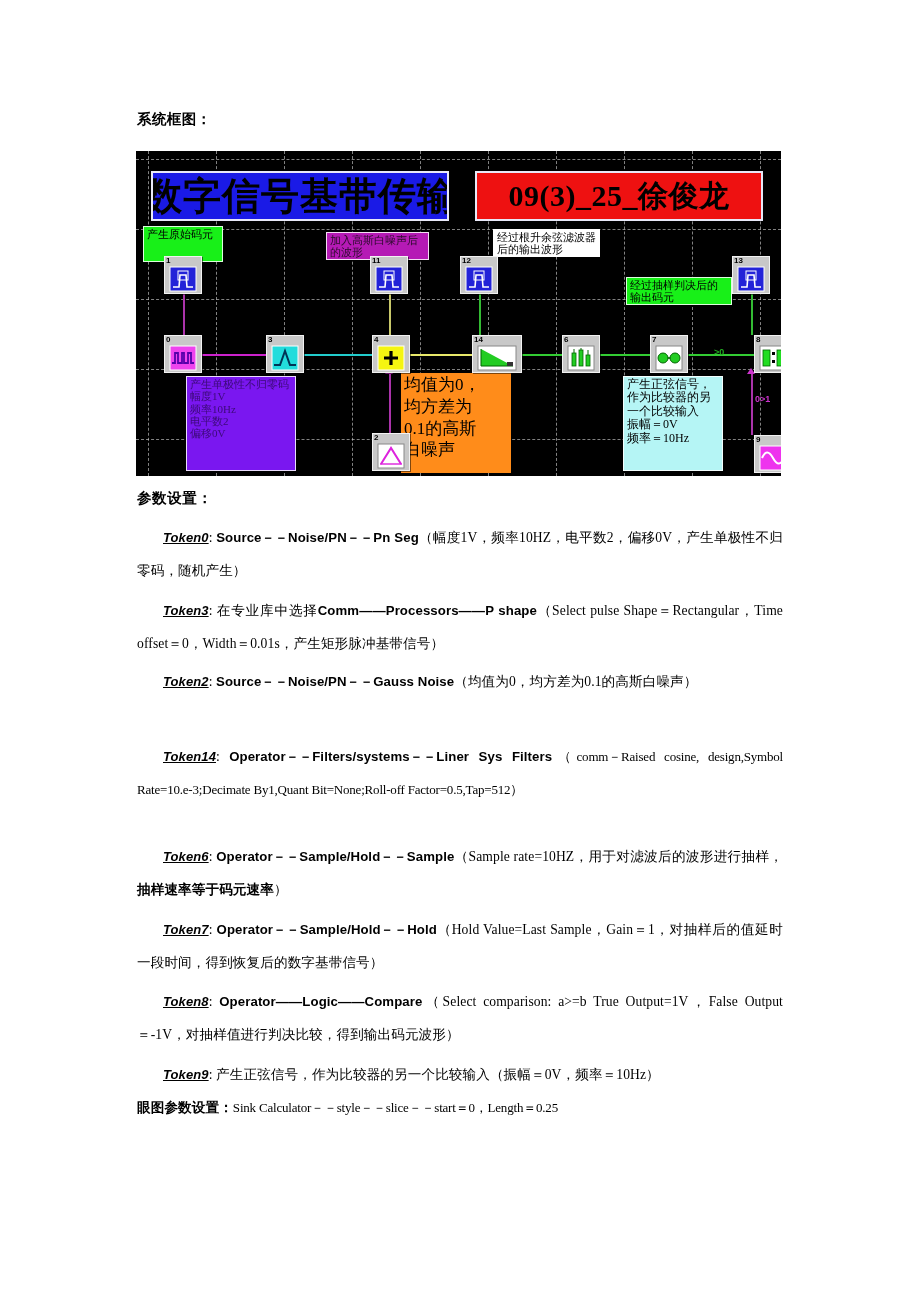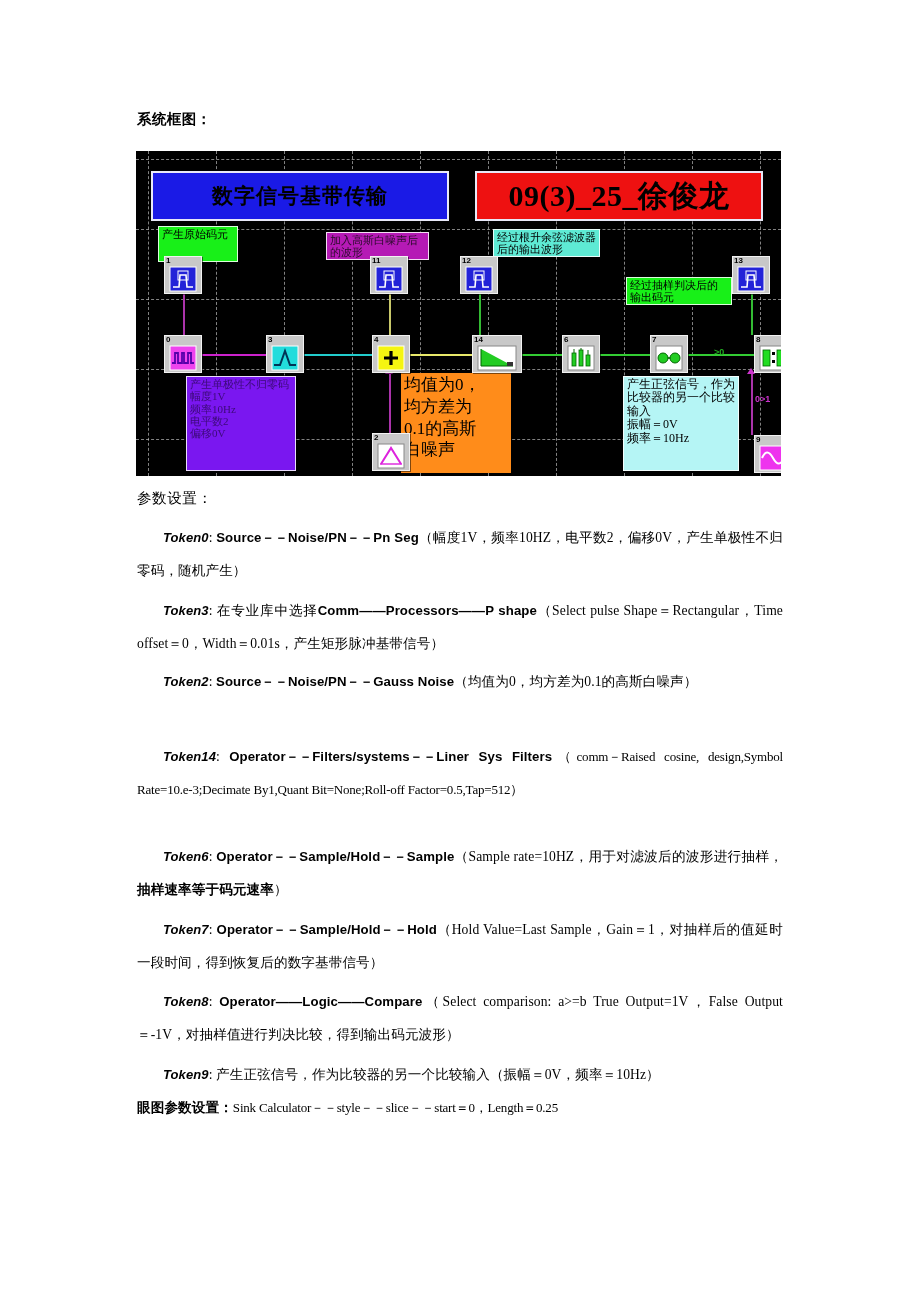--- a/index.html
+++ b/index.html
@@ -31,40 +31,41 @@
     font-size: 14.5px;
     font-weight: 600;
     letter-spacing: 0.4px;
   }
 
   .sec-title {
     position: absolute;
     left: 137px;
     top: 489px;
     font-size: 14.5px;
-    font-weight: 400;
+    font-weight: 700;
     letter-spacing: 0.6px;
   }
 
   .para {
     position: absolute;
     left: 137px;
     width: 646px;
     font-size: 13.6px;
     line-height: 33px;
     text-align: justify;
     text-justify: inter-character;
     letter-spacing: 0.1px;
   }
   .para.noindent { text-indent: 0; }
   .para.indent { text-indent: 26px; }
 
   .tok {
     font-weight: 700;
     font-style: italic;
+    text-decoration: underline;
     font-family: "Liberation Sans", sans-serif;
     font-size: 13px;
   }
   .mono {
     font-family: "Liberation Sans", sans-serif;
     font-weight: 700;
     font-size: 13.2px;
   }
   .mono-n {
     font-family: Liberation Serif, serif;
@@ -108,21 +109,21 @@
     font-family: "Liberation Serif", serif;
     font-weight: 700;
     color: #000000;
     white-space: nowrap;
     overflow: hidden;
   }
   .banner-title {
     left: 15px; top: 20px;
     width: 298px; height: 50px;
     background: #1a1ae6;
-    font-size: 21px;
+    font-size: 38px;
     letter-spacing: 1px;
   }
   .banner-author {
     left: 339px; top: 20px;
     width: 288px; height: 50px;
     background: #ee1111;
     font-size: 30px;
     letter-spacing: 0.5px;
   }
 
@@ -133,21 +134,21 @@
     border: 1px solid rgba(255,255,255,0.85);
     font-family: "Liberation Serif", serif;
     line-height: 1.12;
     padding: 1px 3px;
     color: #000000;
     overflow: hidden;
     white-space: pre-line;
   }
   .note-green   { background: #18f018; font-size: 11px; }
   .note-magenta { background: #b51ab5; font-size: 11px; color:#2a0b2a;margin-top:11px; }
-  .note-blue    { background: #5eead4; font-size: 11px; }
+  .note-blue    { background: #ffffff; font-size: 11px; }
   .note-green2  { background: #18f018; font-size: 11px; margin-top: 48px; }
   .note-purple  { background: #7a17f0; font-size: 11px; color:#3c0a78; }
   .note-orange  { background: #ff8c1a; font-size: 17px; line-height: 1.28; border:none; }
   .note-cyan    { background: #b5f5f5; font-size: 12px; }
 
   
   .blk {
     position: absolute;
     width: 38px;
     height: 38px;
@@ -259,40 +260,40 @@
     <div class="wire wire-v" style="left:615px; top:110px; height:74px; border-color:#33bb33;"></div>
     <div class="arrow arrow-u" style="left:611px; top:105px; border-bottom-color:#33cc33;"></div>
 
     <div class="wire wire-v" style="left:253px; top:222px; height:60px; border-color:#aa33aa;"></div>
     <div class="arrow arrow-u" style="left:249px; top:217px; border-bottom-color:#cc33cc;"></div>
 
     <div class="wire wire-v" style="left:615px; top:222px; height:62px; border-color:#aa33aa;"></div>
     <div class="arrow arrow-u" style="left:611px; top:217px; border-bottom-color:#cc33cc;"></div>
     <div class="port-lbl magenta" style="left:619px; top:243px;">0&gt;1</div>
 
-    <div class="note note-green" style="left:22px; top:75px; width:80px; height:36px;">产生原始码元</div>
+    <div class="note note-green" style="left:7px; top:75px; width:80px; height:36px;">产生原始码元</div>
 
     <div class="note note-magenta" style="left:190px; top:70px; width:103px; height:28px;">加入高斯白噪声后的波形</div>
 
     <div class="note note-blue" style="left:357px; top:78px; width:107px; height:28px;">经过根升余弦滤波器后的输出波形</div>
 
     <div class="note note-green2" style="left:490px; top:78px; width:106px; height:28px;">经过抽样判决后的输出码元</div>
 
     <div class="note note-purple" style="left:50px; top:225px; width:110px; height:95px;">产生单极性不归零码
 幅度1V
 频率10Hz
 电平数2
 偏移0V</div>
 
     <div class="note note-orange" style="left:265px; top:222px; width:110px; height:100px;">均值为0，
 均方差为
 0.1的高斯
 白噪声</div>
 
-    <div class="note note-cyan" style="left:487px; top:225px; width:116px; height:95px;">产生正弦信号，作为比较器的另一个比较输入
+    <div class="note note-cyan" style="left:487px; top:225px; width:100px; height:95px;">产生正弦信号，作为比较器的另一个比较输入
 振幅＝0V
 频率＝10Hz</div>
 
     <div class="blk" style="left:28px; top:105px;">
       <span class="num">1</span>
       <span class="ico">
         <svg width="28" height="26" viewBox="0 0 28 26">
           <rect x="1" y="1" width="26" height="24" fill="#2323d8" stroke="#ffffff" stroke-width="1"></rect>
           <path d="M4 21 L10 21 L11 9 L17 9 L18 21 L24 21" fill="none" stroke="#ffffff" stroke-width="1.6"></path>
           <rect x="9" y="5" width="10" height="9" fill="none" stroke="#ffffff" stroke-width="1"></rect>

